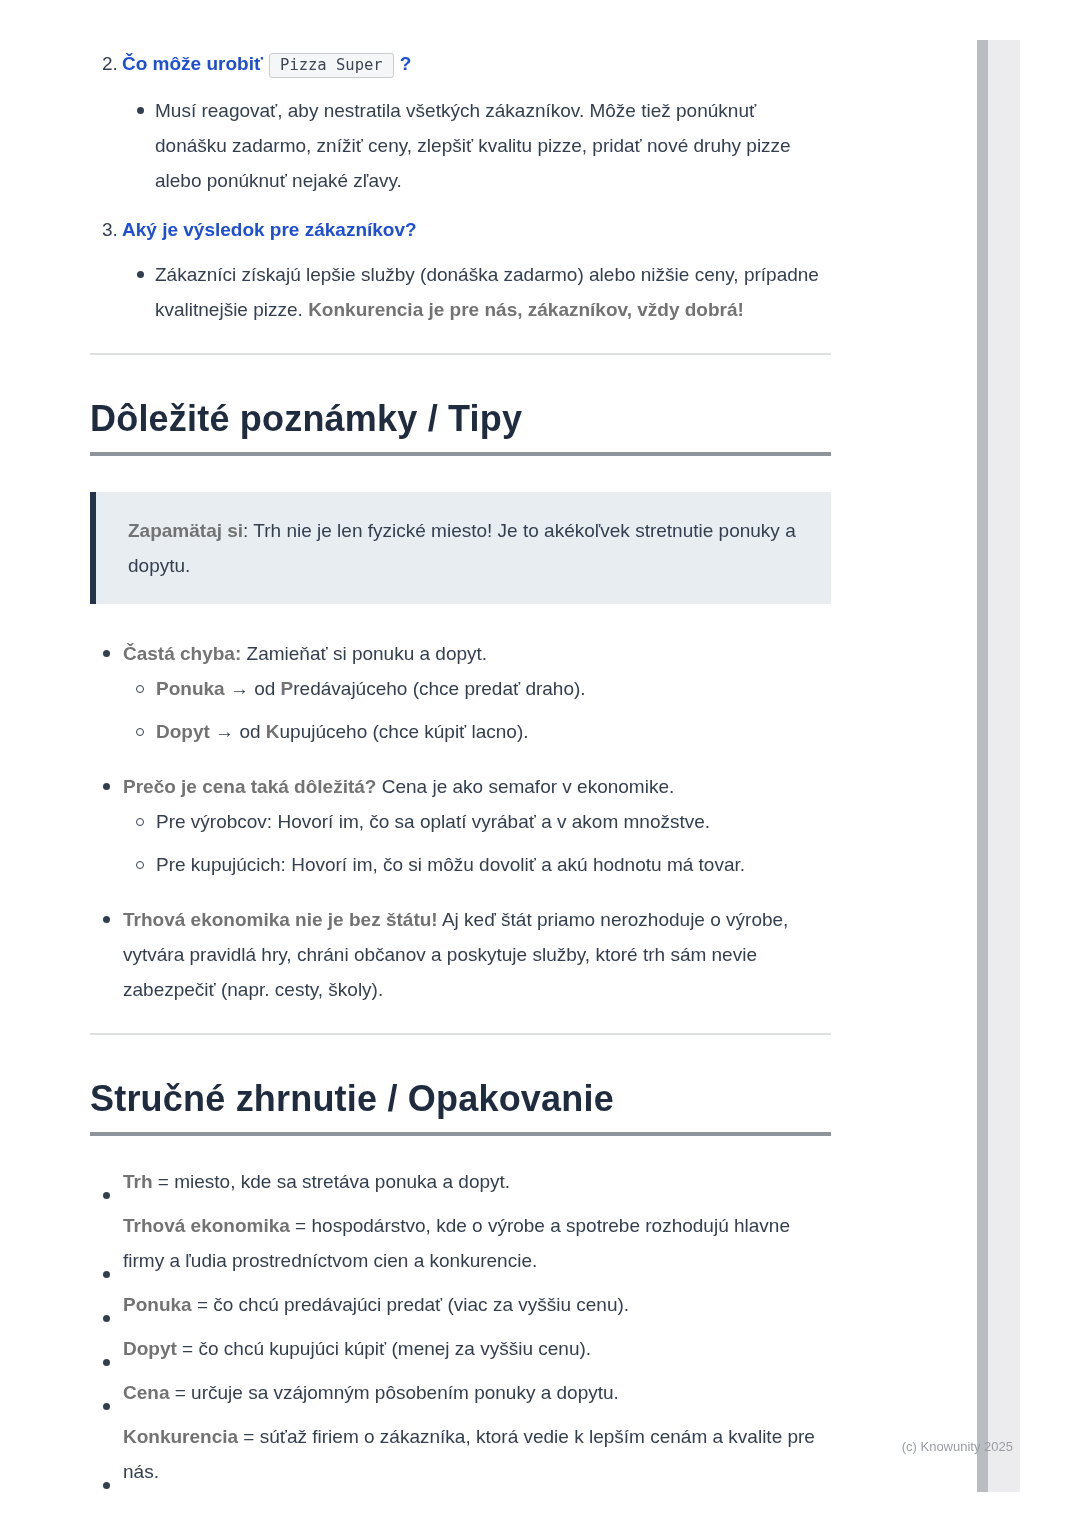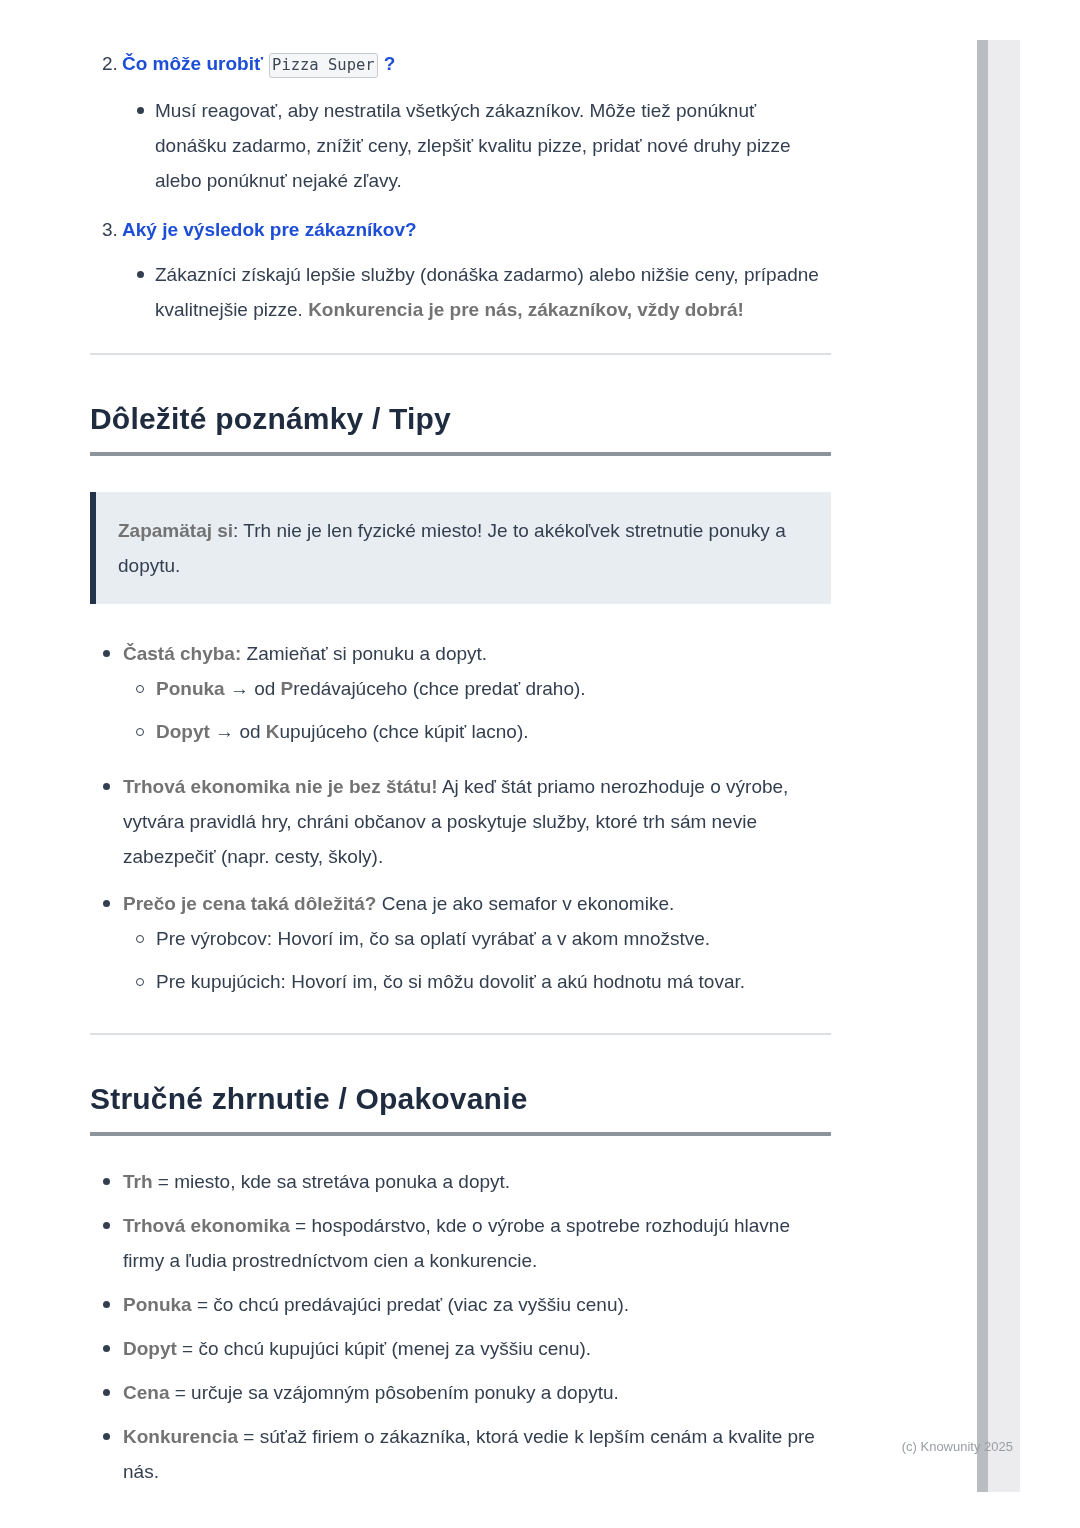--- a/index.html
+++ b/index.html
@@ -13,21 +13,21 @@
   .content { position:absolute; left:90px; top:46px; width:741px; }
 
   
   .qa-item { display:flex; margin-bottom:14px; }
   .qa-num { flex:none; width:20px; margin-left:12px; }
   .qa-body { flex:1; }
   .q-line b { color:#1d4ed8;text-align:center; }
   .chip {
     font-family:"DejaVu Sans Mono","Liberation Mono",monospace;
     font-size:15.5px; background:#f5f6f7; border:1px solid #c8cccf;
-    border-radius:3px; padding:2px 2px 3px; margin:0 6px; color:#3c4654;
+    border-radius:3px; padding:2px 10px 3px; margin:0 6px; color:#3c4654;
     white-space:nowrap;
   }
 
   ul { list-style:none; }
   .li { display:flex; }
   .li .text { flex:1; }
   .marker-col { flex:none; }
   .dot {
     display:block; width:7px; height:7px; border-radius:50%;
     background:#333f4f; margin-top:14px;
@@ -35,39 +35,39 @@
   .circle {
     display:block; width:8px; height:8px; border-radius:50%;
     border:1.6px solid #333f4f; background:transparent; margin-top:14px;
   }
   .answer-list { margin-top:10px; }
   .answer-list .marker-col { width:18px; margin-left:15px; }
 
   .divider { height:2px; background:#dde0e3; margin-top:26px; }
 
   h1 {
-    font-size:30px; line-height:43px; font-weight:700; color:#1f2b3e;
+    font-size:36px; line-height:43px; font-weight:700; color:#1f2b3e;
     margin-top:42px; letter-spacing:0.2px;
   }
   .heading-rule { height:4px; background:#8d949b; margin-top:12px; }
 
   .callout {
     margin-top:36px; background:#e8edf2; border-left:6px solid #233349;
-    padding:21px 30px 21px 22px;
+    padding:21px 30px 21px 32px;
   }
 
   .tips-list { margin-top:32px; }
   .tips-list > .li { margin-bottom:12px; }
   .tips-list > .li > .marker-col { width:20px; margin-left:13px; }
   .sub-list { }
   .sub-list > .li { margin-bottom:8px; }
   .sub-list > .li > .marker-col { width:20px; margin-left:13px; }
 
   .summary-list { margin-top:28px; }
-  .summary-list > .li { margin-bottom:9px; }
+  .summary-list > .li { margin-bottom:9px;align-items:flex-end; }
   .summary-list > .li > .marker-col { width:20px; margin-left:13px; }
 
   .copyright {
     position:absolute; top:1438px; right:67px; font-size:13px; line-height:18px;
     color:#999ea5; z-index:5;
   }
   .scrollbar { position:absolute; top:40px; right:60px; width:43px; height:1452px; z-index:1; }
   .scroll-thumb { position:absolute; left:0; top:0; width:11px; height:100%; background:#b9bcc0; }
   .scroll-track { position:absolute; left:11px; top:0; width:32px; height:100%; background:#ececee; }
 </style>
@@ -143,44 +143,44 @@
                 <p class="text"><b>Dopyt</b><span> → od </span><b>K</b><span>upujúceho (chce kúpiť lacno).</span></p>
               </li>
             </ul>
           </div>
         </li>
 
         <li class="li">
           <span class="marker-col">
               <i class="dot"></i>
             </span>
-          <p class="text"><b>Trhová ekonomika nie je bez štátu!</b><span> Aj keď štát priamo nerozhoduje o výrobe, vytvára pravidlá hry, chráni občanov a poskytuje služby, ktoré trh sám nevie zabezpečiť (napr. cesty, školy).</span></p>
-        </li>
-
-        <li class="li">
-          <span class="marker-col">
-              <i class="dot"></i>
-            </span>
           <div class="text">
             <p><b>Prečo je cena taká dôležitá?</b><span> Cena je ako semafor v ekonomike.</span></p>
             <ul class="sub-list">
               <li class="li">
                 <span class="marker-col">
                     <i class="circle"></i>
                   </span>
                 <p class="text">Pre výrobcov: Hovorí im, čo sa oplatí vyrábať a v akom množstve.</p>
               </li>
               <li class="li">
                 <span class="marker-col">
                     <i class="circle"></i>
                   </span>
                 <p class="text">Pre kupujúcich: Hovorí im, čo si môžu dovoliť a akú hodnotu má tovar.</p>
               </li>
             </ul>
           </div>
+        </li>
+
+        <li class="li">
+          <span class="marker-col">
+              <i class="dot"></i>
+            </span>
+          <p class="text"><b>Trhová ekonomika nie je bez štátu!</b><span> Aj keď štát priamo nerozhoduje o výrobe, vytvára pravidlá hry, chráni občanov a poskytuje služby, ktoré trh sám nevie zabezpečiť (napr. cesty, školy).</span></p>
         </li>
 
       </ul>
     </section>
 
     <div class="divider"></div>
 
     <section>
       <h1>Stručné zhrnutie / Opakovanie</h1>
       <div class="heading-rule"></div>

